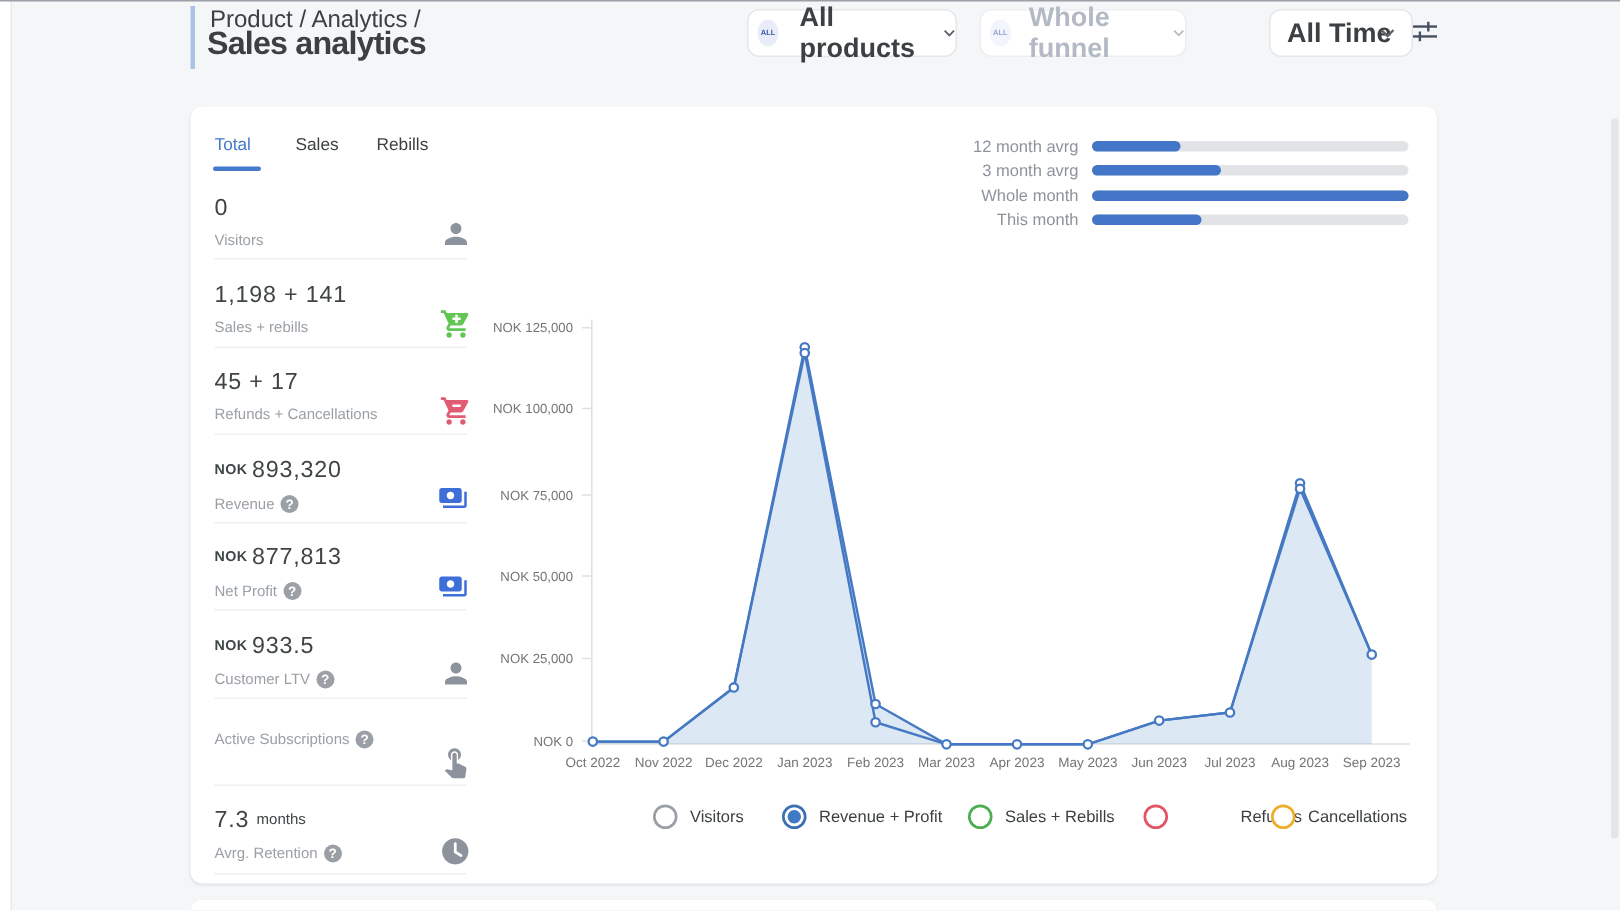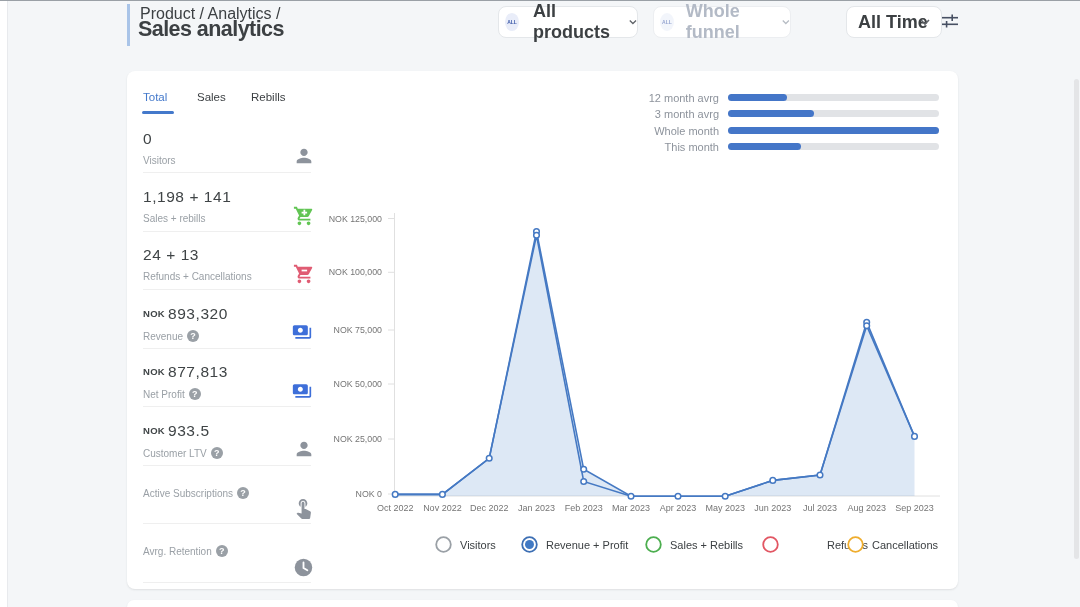--- a/index.html
+++ b/index.html
@@ -103,21 +103,21 @@
 </div>
 <div class="sep" style="top:172px;"></div>
 
 <div class="stat" style="top:188px;">
   <div class="big">1,198 + 141</div>
   <div class="lbl">Sales + rebills</div>
 </div>
 <div class="sep" style="top:230.5px;"></div>
 
 <div class="stat" style="top:246px;">
-  <div class="big">24 + 13</div>
+  <div class="big">45 + 17</div>
   <div class="lbl">Refunds + Cancellations</div>
 </div>
 <div class="sep" style="top:289px;"></div>
 
 <div class="stat" style="top:305px;">
   <div class="big"><span class="nok">NOK</span>893,320</div>
   <div class="lbl">Revenue <span class="qm">?</span></div>
 </div>
 <div class="sep" style="top:347.5px;"></div>
 
@@ -132,20 +132,21 @@
   <div class="lbl">Customer LTV <span class="qm">?</span></div>
 </div>
 <div class="sep" style="top:464.5px;"></div>
 
 <div class="stat" style="top:480px;">
   <div class="lbl">Active Subscriptions <span class="qm">?</span></div>
 </div>
 <div class="sep" style="top:523px;"></div>
 
 <div class="stat" style="top:538px;">
+  <div class="big">7.3 <span class="small">months</span></div>
   <div class="lbl">Avrg. Retention <span class="qm">?</span></div>
 </div>
 <div class="sep" style="top:581.5px;"></div>
 
 <svg class="sicon" style="left:292.7px; top:145.3px;" width="22" height="22" viewBox="0 0 24 24">
     <path fill="#8d939c" d="M12 12c2.21 0 4-1.79 4-4s-1.79-4-4-4-4 1.79-4 4 1.79 4 4 4zm0 2c-2.67 0-8 1.34-8 4v2h16v-2c0-2.66-5.33-4-8-4z"></path>
   </svg>
 <svg class="sicon" style="left:293px; top:204.7px;" width="22" height="22" viewBox="0 0 24 24">
     <path fill="#62c554" d="M17 18c-1.1 0-2 .9-2 2s.9 2 2 2 2-.9 2-2-.9-2-2-2zM1 2v2h2l3.6 7.59-1.35 2.45c-.16.28-.25.61-.25.96 0 1.1.9 2 2 2h12v-2H7.42c-.14 0-.25-.11-.25-.25l.03-.12.9-1.63h7.45c.75 0 1.41-.41 1.75-1.03l3.58-6.49c.08-.14.12-.31.12-.48 0-.55-.45-1-1-1H5.21l-.94-2H1zm6 16c-1.1 0-1.99.9-1.99 2s.89 2 1.99 2 1.99-.9 1.99-2-.89-2-1.99-2z"></path>
     <path d="M12.4 5.2 L12.4 11.2 M9.4 8.2 L15.4 8.2" stroke="#fff" stroke-width="1.9" fill="none"></path>

